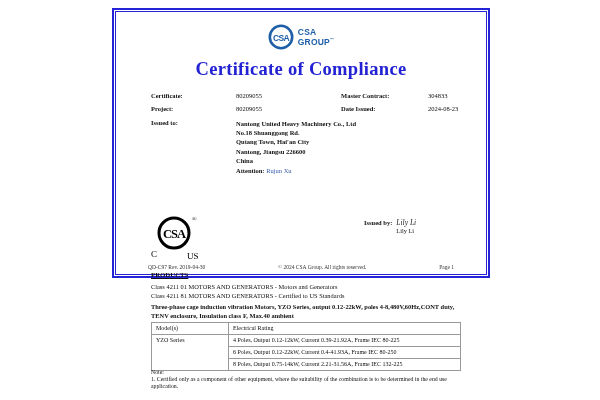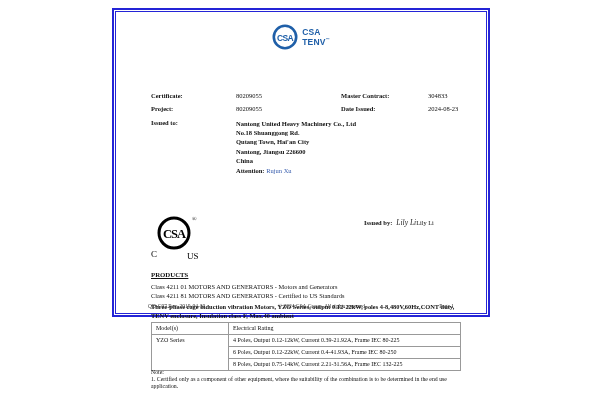--- a/index.html
+++ b/index.html
@@ -9,21 +9,21 @@
     height: 400px;
     background: #ffffff;
     overflow: hidden;
     font-family: "Liberation Serif", serif;
   }
   .page {
     position: absolute;
     left: 112px;
     top: 8px;
     width: 378px;
-    height: 309px;
+    height: 270px;
     border: 2px solid #2424d6;
     background: #ffffff;
     box-sizing: border-box;
   }
   .page-inner {
     position: absolute;
     inset: 1px;
     border: 1px solid #2424d6;
     background: #ffffff;
   }
@@ -92,21 +92,21 @@
     color: #111;
   }
 
   
   .csa-mark { left: 28px; top: 200px; }
 
   .issued-by {
     left: 248px; top: 207px;
     display: flex; gap: 4px; align-items: flex-start;
   }
-  .issued-by .sig-col { display: flex; flex-direction: row; }
+  .issued-by .sig-col { display: flex; flex-direction: column; }
   .signature { font-style: italic; font-size: 7.5px; line-height: 8px; color: #222; }
   .sig-name { font-size: 6.3px; line-height: 8px; color: #111; }
 
   .products-heading {
     left: 35px; top: 259px;
     font-weight: bold; font-size: 6.8px; text-decoration: underline; color: #111;
   }
   .classes { left: 35px; top: 271px; font-size: 6.4px; line-height: 8.8px; color: #111; }
   .description {
     left: 35px; top: 291px; width: 312px;
@@ -153,24 +153,25 @@
 <div class="page">
   <div class="page-inner">
 
     <div class="logo-row">
       <svg width="26" height="26" viewBox="0 0 26 26">
         <circle cx="13" cy="13" r="11.2" fill="#ffffff" stroke="#1f5fa8" stroke-width="2.6"></circle>
         <text x="13" y="16.5" text-anchor="middle" font-family="Liberation Sans, sans-serif" font-weight="bold" font-size="8.5" fill="#1f5fa8" letter-spacing="-0.6">CSA</text>
       </svg>
       <div class="logo-text">
         <div>CSA</div>
-        <div><span>TENV</span><span class="logo-tm">™</span></div>
+        <div><span>GROUP</span><span class="logo-tm">™</span></div>
       </div>
     </div>
 
+    <div class="title">Certificate of Compliance</div>
 
     <span class="abs lbl meta-r1 c1l">Certificate:</span>
     <span class="abs val meta-r1 c1v">80209055</span>
     <span class="abs lbl meta-r1 c2l">Master Contract:</span>
     <span class="abs val meta-r1 c2v">304833</span>
 
     <span class="abs lbl meta-r2 c1l">Project:</span>
     <span class="abs val meta-r2 c1v">80209055</span>
     <span class="abs lbl meta-r2 c2l">Date Issued:</span>
     <span class="abs val meta-r2 c2v">2024-08-23</span>

